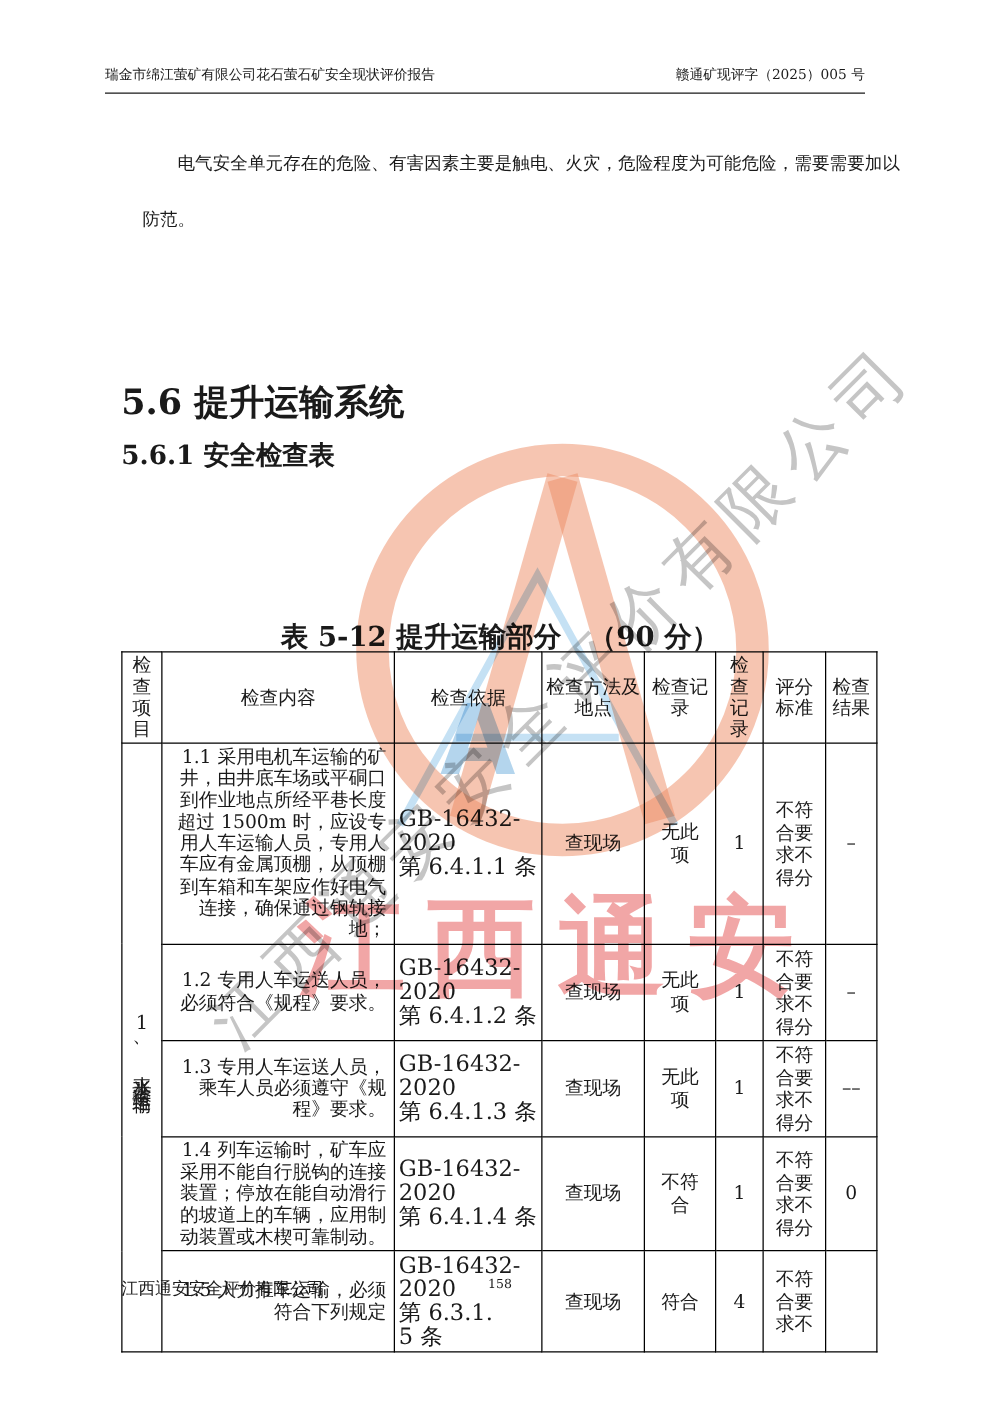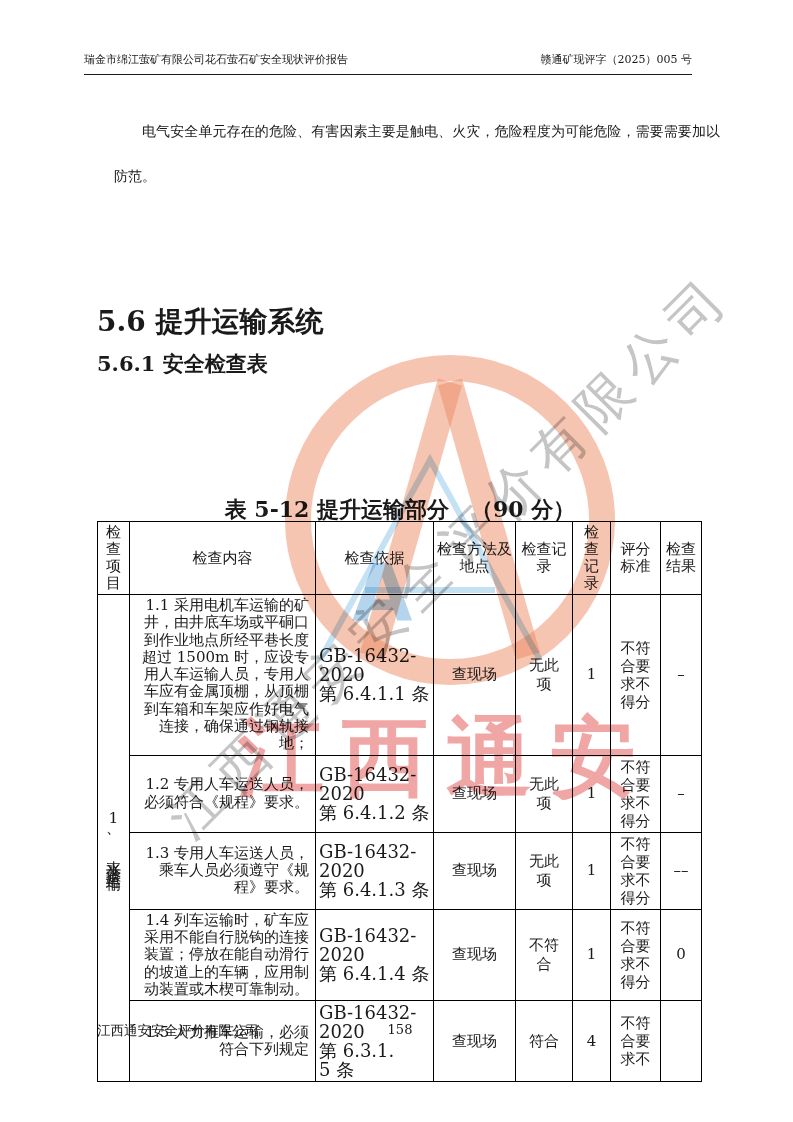--- a/index.html
+++ b/index.html
@@ -37,21 +37,21 @@
   .cell-basis{line-height:19px;padding:2px 3px;font-size:18px;white-space:pre-line;text-align:left;}
   .cell-center{text-align:center;line-height:19px;padding:2px 6px;}
   .cell-record{text-align:center;line-height:19px;padding:2px 8px;}
   .cell-criteria{text-align:center;line-height:18px;padding:2px 5px;word-break:break-all;}
   .crit-clip{height:54px;overflow:hidden;}
   .cell-group{text-align:center;padding:0;}
   .vtext{writing-mode:vertical-rl;text-orientation:upright;letter-spacing:3px;
     font-size:15.5px;margin:0 auto;line-height:30px;}
   
   .ftr{position:absolute;left:97px;top:1022px;width:606px;font-size:13.5px;}
-  .ftr .pageno{position:absolute;left:50%;transform:translateX(-50%);top:0;font-size:13px;}
+  .ftr .pageno{position:absolute;left:50%;transform:translateX(-50%);top:0;font-size:10px;}
   
   .wm{position:absolute;pointer-events:none;mix-blend-mode:multiply;z-index:5;}
   .wm-gray{
     left:40px;top:520px;width:820px;text-align:center;
     transform:rotate(-45deg);transform-origin:center;
     font-size:54px;letter-spacing:10px;white-space:nowrap;
     color:rgba(110,110,110,0.40);
   }
   .wm-red{
     left:238px;top:700px;font-size:86px;font-weight:bold;letter-spacing:18px;

